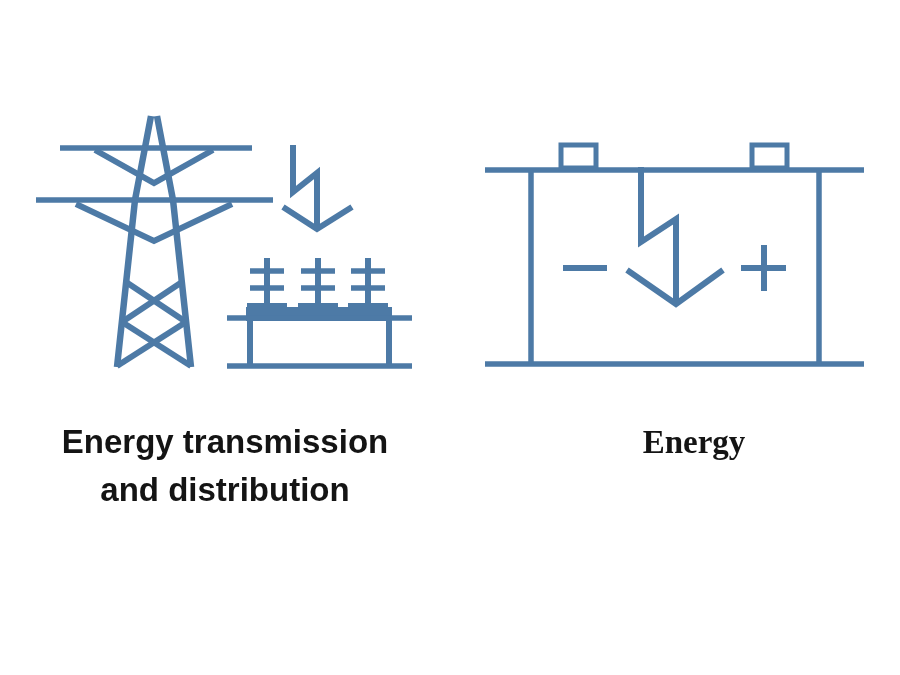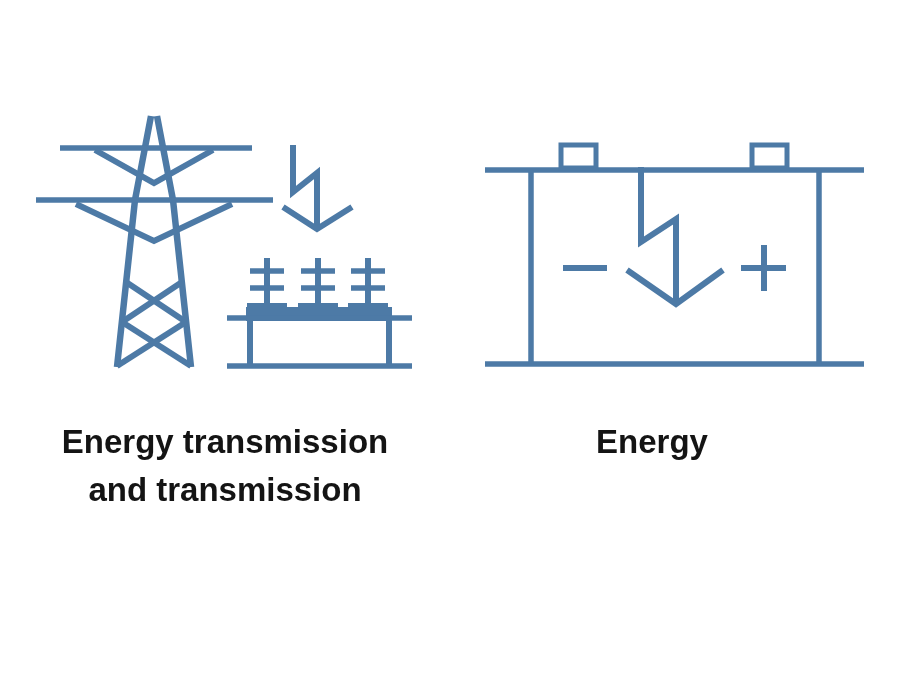--- a/index.html
+++ b/index.html
@@ -26,21 +26,21 @@
     top: 418px;
     width: 400px;
     text-align: center;
     font-family: "Liberation Sans", "DejaVu Sans", sans-serif;
     font-size: 33px;
     line-height: 48px;
     font-weight: 700;
     color: var(--text-color, #141414);
   }
   .caption-left  { left: 25px;  }
-  .caption-right { left: 452px; }
+  .caption-right { left: 494px; font-family: Liberation Serif, serif; }
 </style>
 </head>
 <body>
 
 <div class="canvas">
 
   <svg class="icons" width="900" height="675" viewBox="0 0 900 675" xmlns="http://www.w3.org/2000/svg">
     <g stroke="currentColor" fill="none" stroke-linecap="butt" stroke-linejoin="miter">
 
       <g>
@@ -100,20 +100,20 @@
             <polyline points="627,270 676,304 723,270" stroke-width="6"></polyline>
           </g>
         </g>
       </g>
 
     </g>
   </svg>
 
   <div class="caption caption-left">
     <div>Energy transmission</div>
-    <div>and transmission</div>
+    <div>and distribution</div>
   </div>
 
   <div class="caption caption-right">
     <div>Energy</div>
   </div>
 
 </div>
 
 </body></html>

